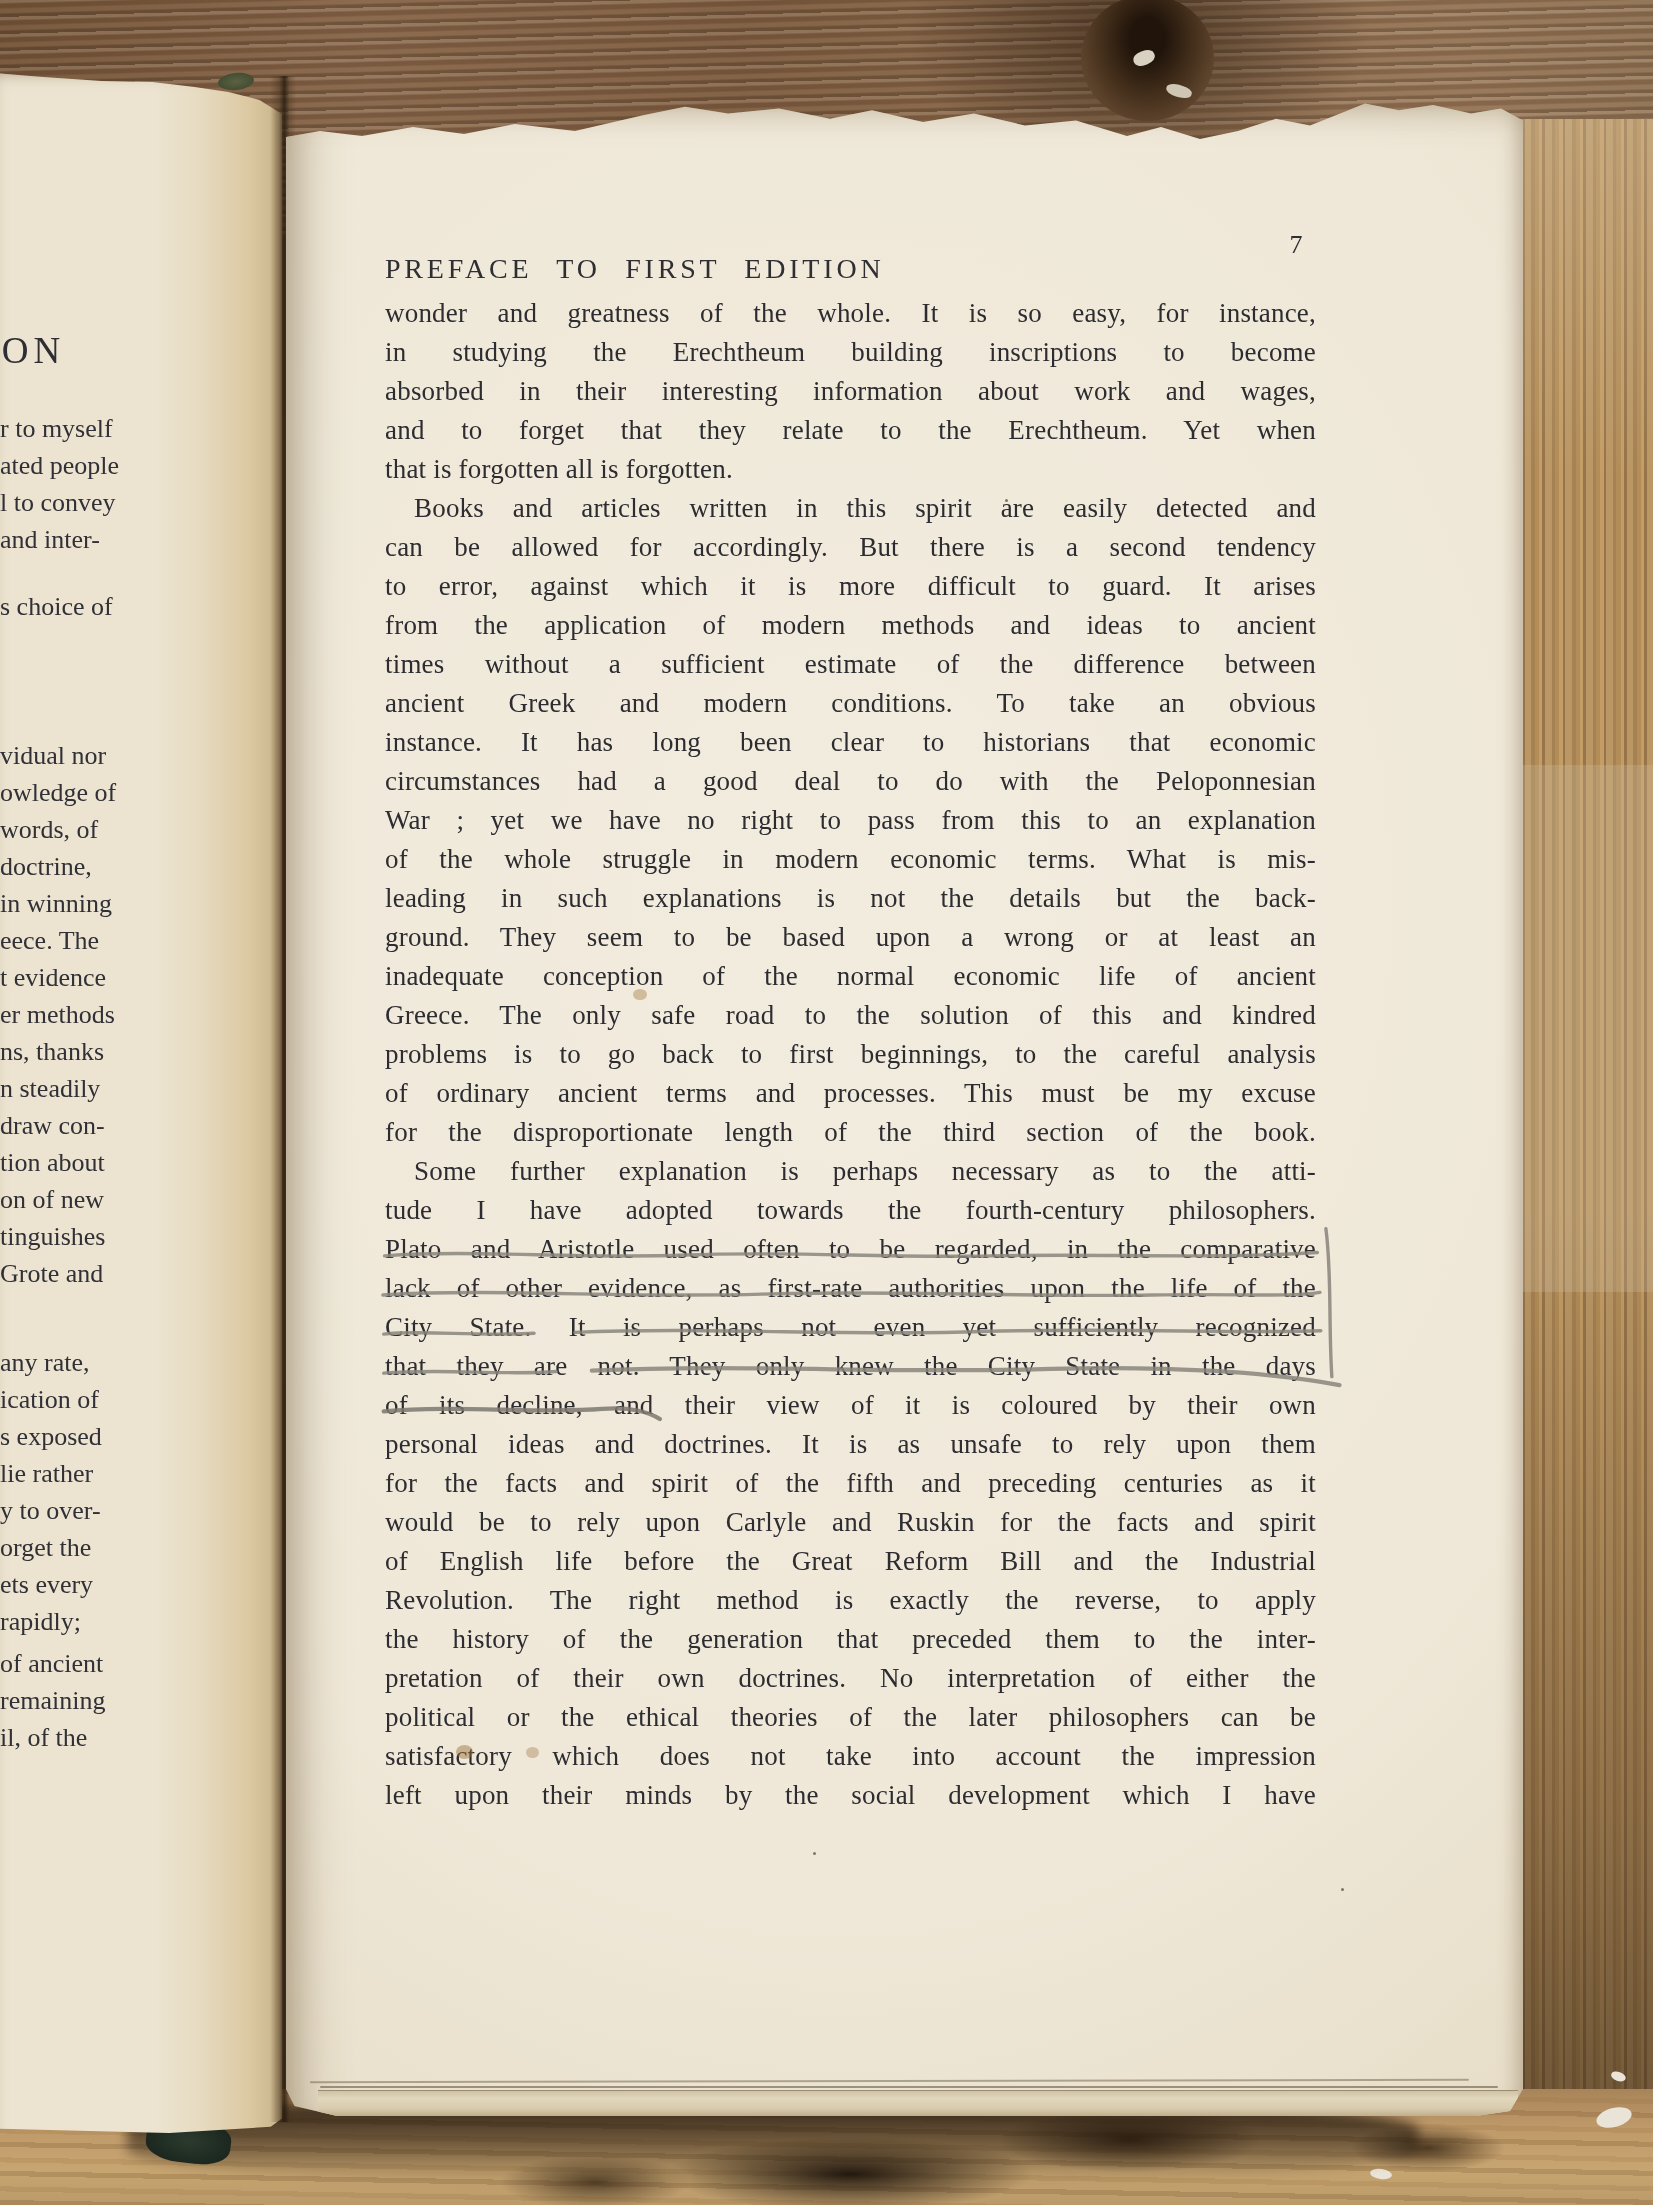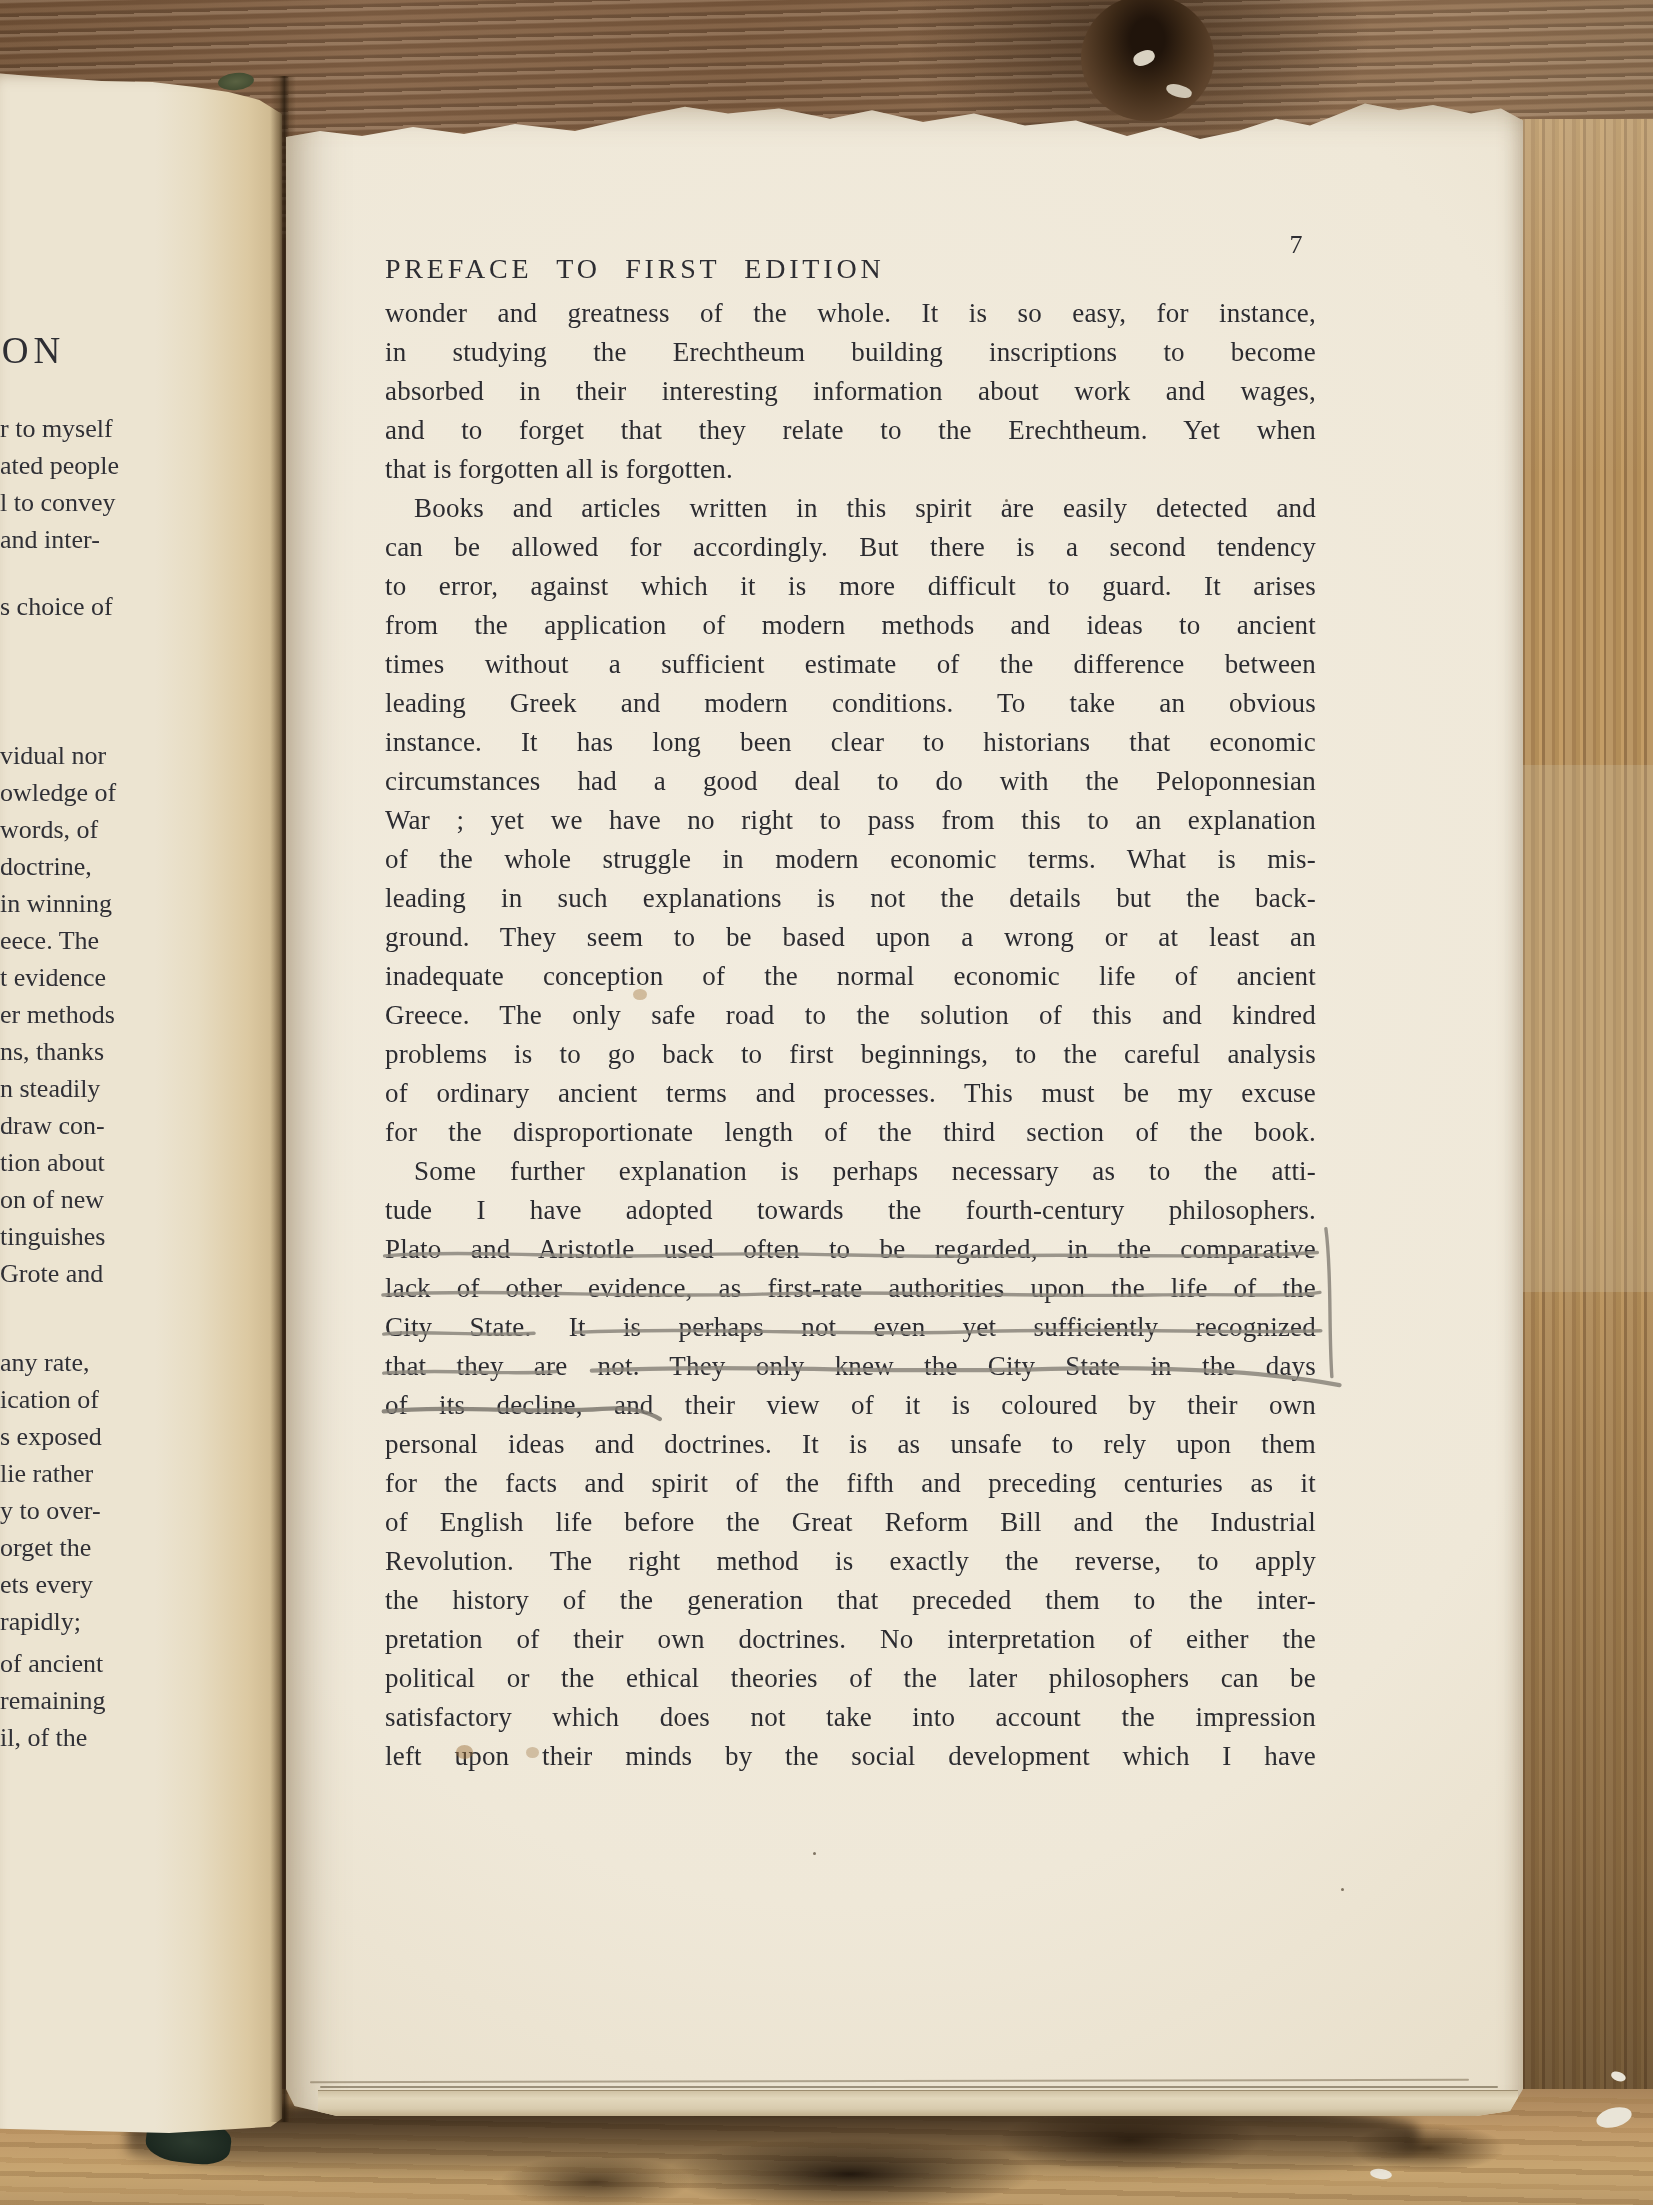--- a/index.html
+++ b/index.html
@@ -297,21 +297,21 @@
 
         <div class="bl">
           <span>from the application of modern methods and ideas to ancient</span>
         </div>
 
         <div class="bl">
           <span>times without a sufficient estimate of the difference between</span>
         </div>
 
         <div class="bl">
-          <span>leading Greek and modern conditions.  To take an obvious</span>
+          <span>ancient Greek and modern conditions.  To take an obvious</span>
         </div>
 
         <div class="bl">
           <span>instance.  It has long been clear to historians that economic</span>
         </div>
 
         <div class="bl">
           <span>circumstances had a good deal to do with the Peloponnesian</span>
         </div>
 
@@ -380,20 +380,23 @@
         </div>
 
         <div class="bl">
           <span>personal ideas and doctrines.  It is as unsafe to rely upon them</span>
         </div>
 
         <div class="bl">
           <span>for the facts and spirit of the fifth and preceding centuries as it</span>
         </div>
 
+        <div class="bl">
+          <span>would be to rely upon Carlyle and Ruskin for the facts and spirit</span>
+        </div>
 
         <div class="bl">
           <span>of English life before the Great Reform Bill and the Industrial</span>
         </div>
 
         <div class="bl">
           <span>Revolution.  The right method is exactly the reverse, to apply</span>
         </div>
 
         <div class="bl">

